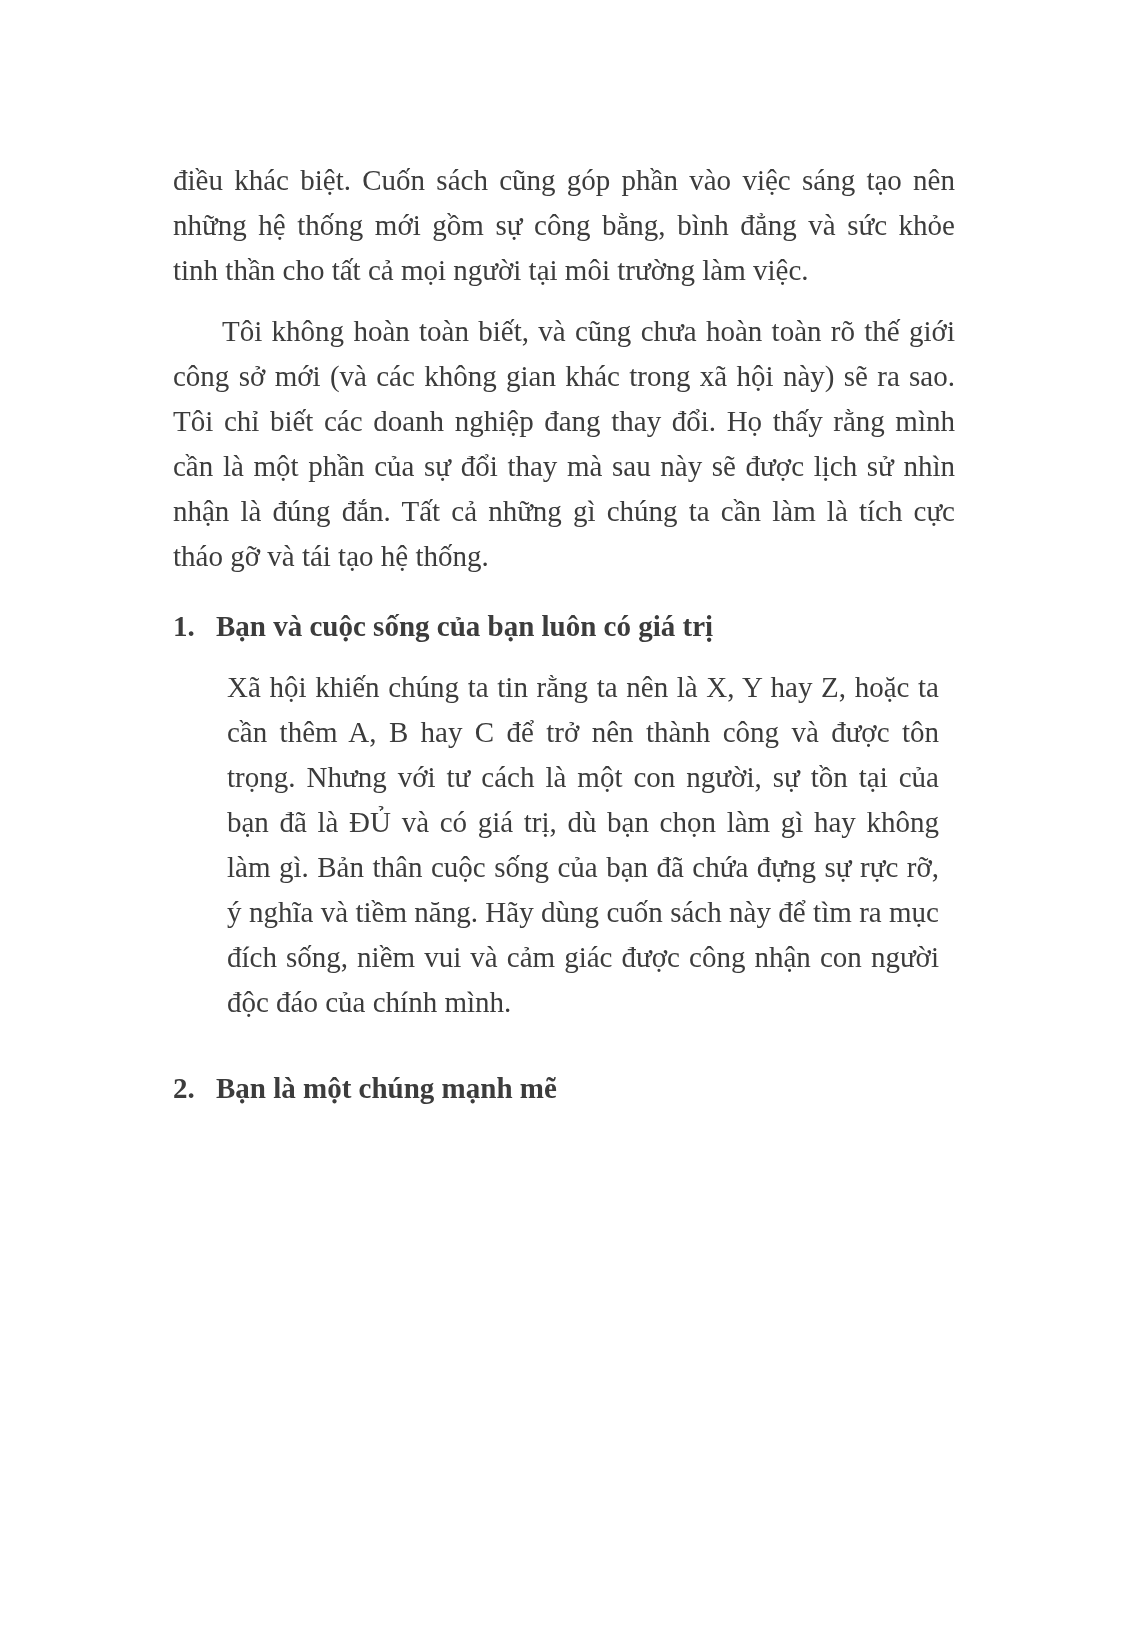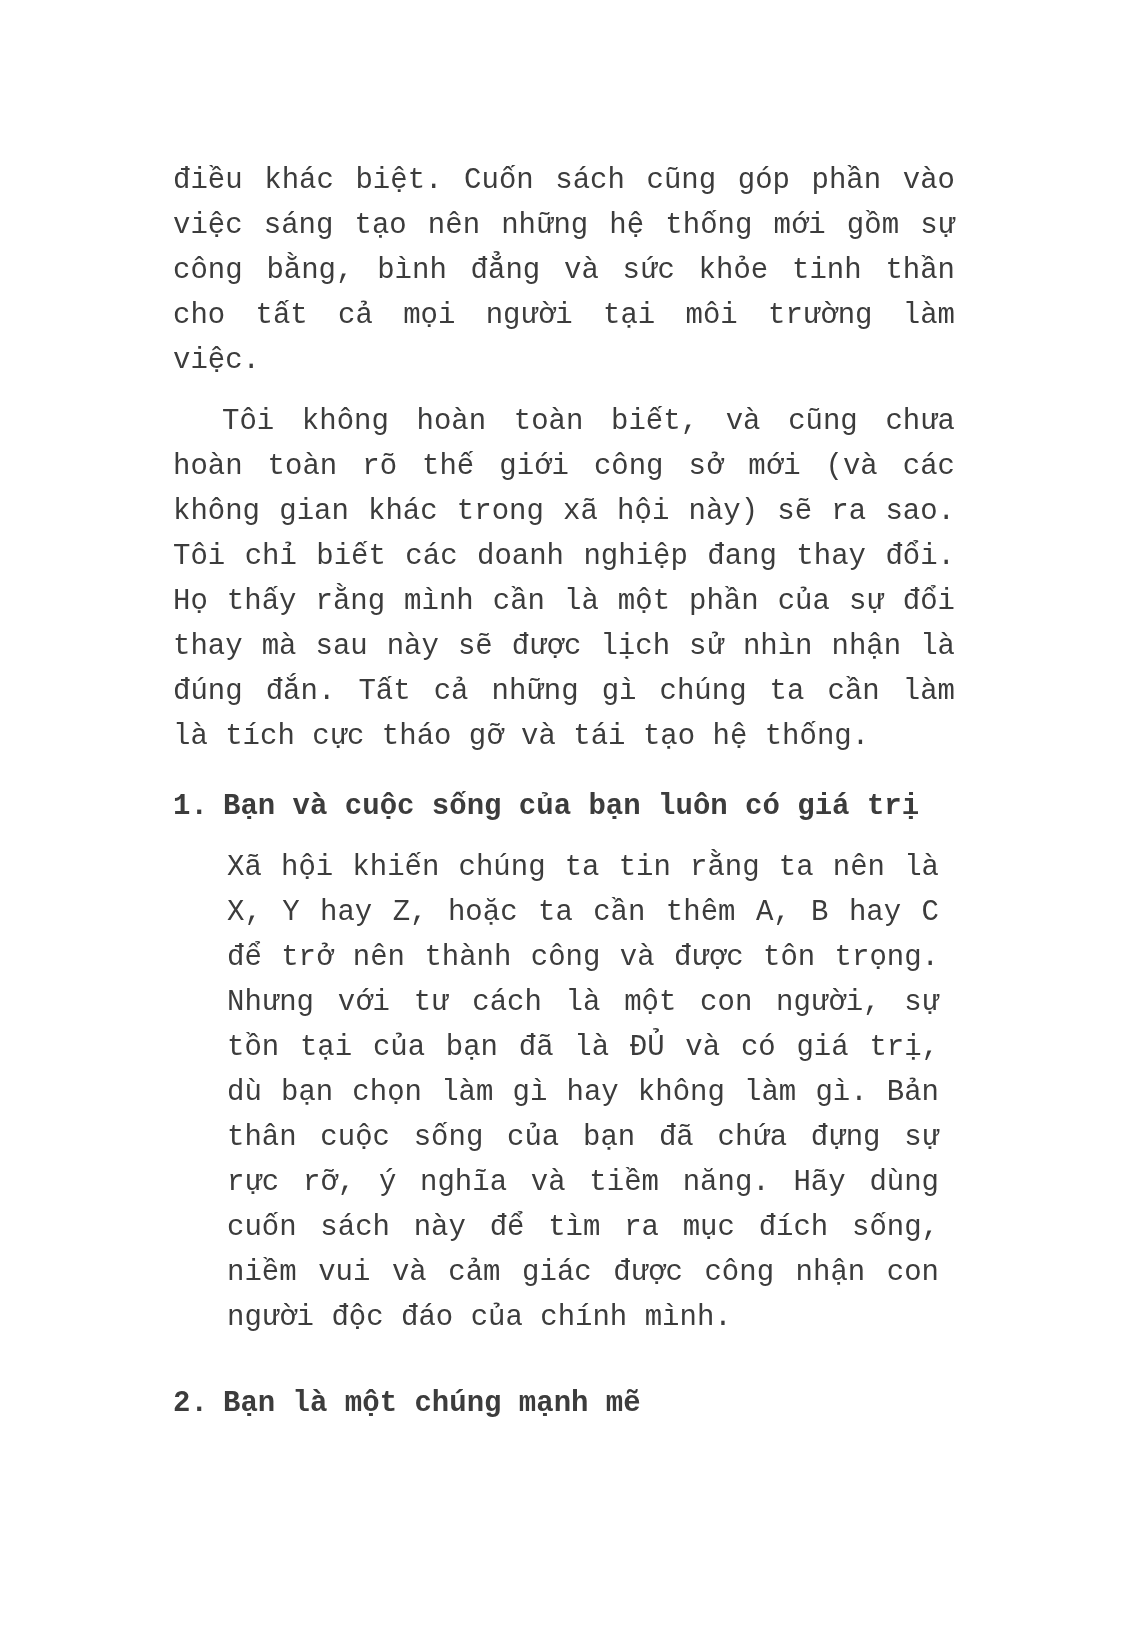--- a/index.html
+++ b/index.html
@@ -6,21 +6,21 @@
     margin: 0;
     padding: 0;
     background: #ffffff;
   }
   .page {
     position: relative;
     width: 1126px;
     height: 1468px;
     background: #ffffff;
     overflow: hidden;
-    font-family: Liberation Mono, monospace;
+    font-family: Liberation Serif, serif;
     color: #3c3c3c;
   }
   .text-block {
     position: absolute;
     left: 173px;
     top: 158px;
     width: 782px;
     font-size: 29px;
     line-height: 45px;
     text-align: justify;
@@ -45,21 +45,21 @@
     width: 38px;
     font-weight: bold;
   }
   .item-body {
     flex: 1 1 auto;
     min-width: 0;
   }
   .item-heading {
     font-size: 29px;
     font-weight: bold;
-    margin: 0 0 12px 12px;
+    margin: 0 0 12px 5px;
     text-align: left;
   }
   .item-text {
     margin: 16px;
     text-align: justify;
   }
   .page-footer {
     position: absolute;
     left: 168px;
     top: 1470px;

